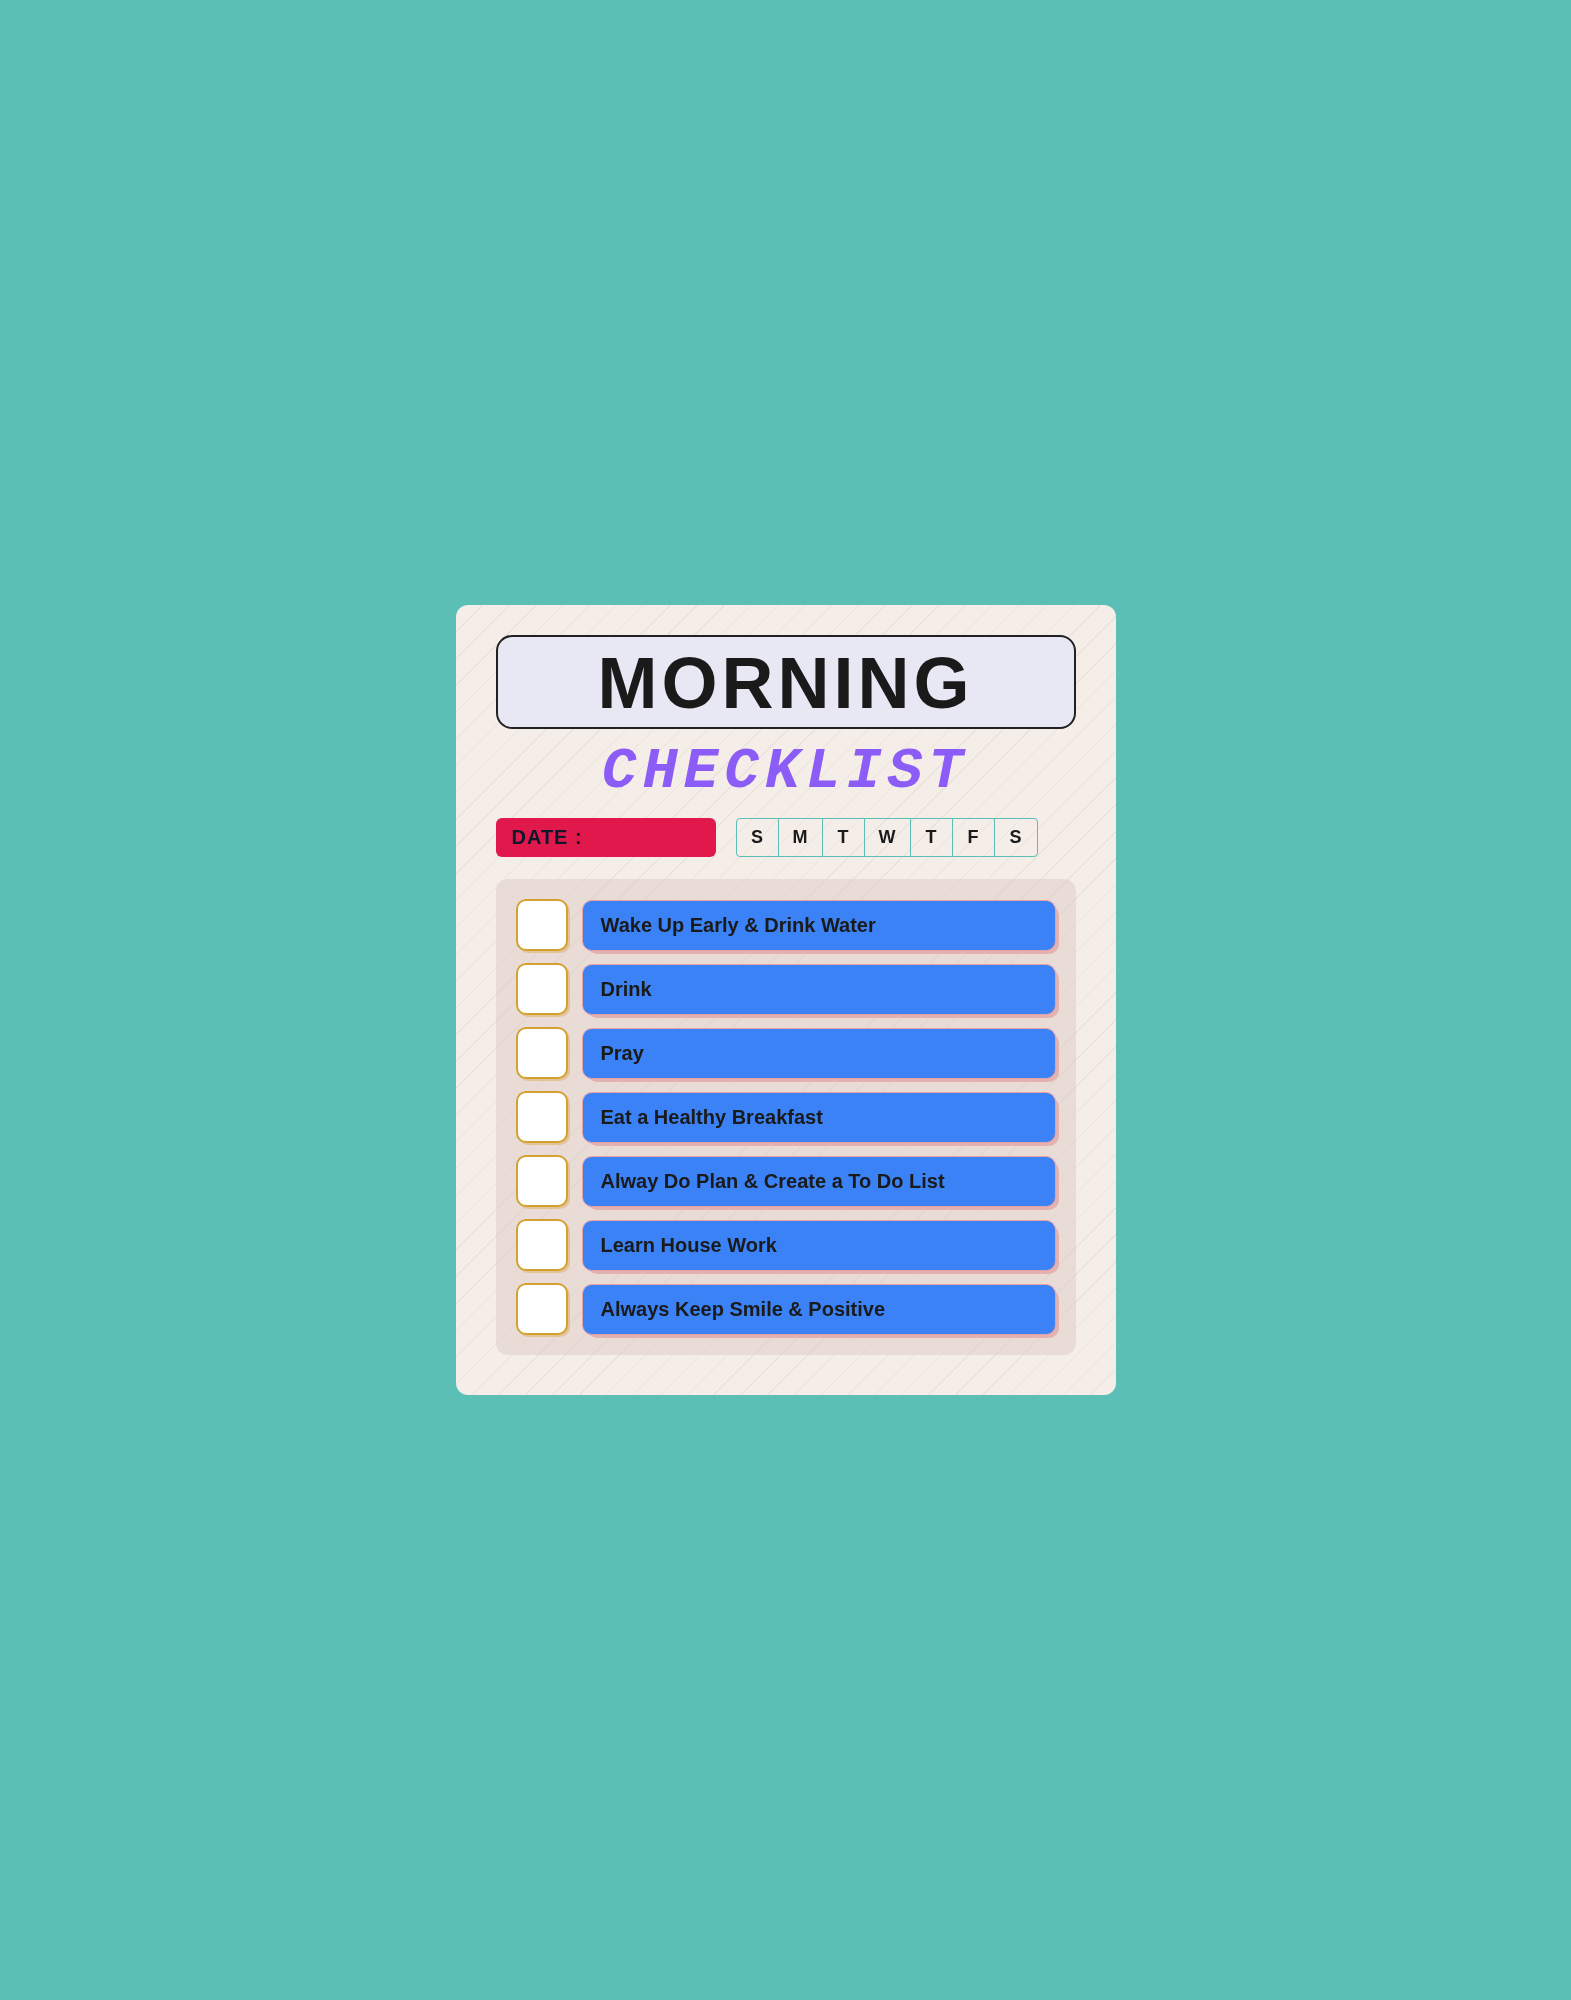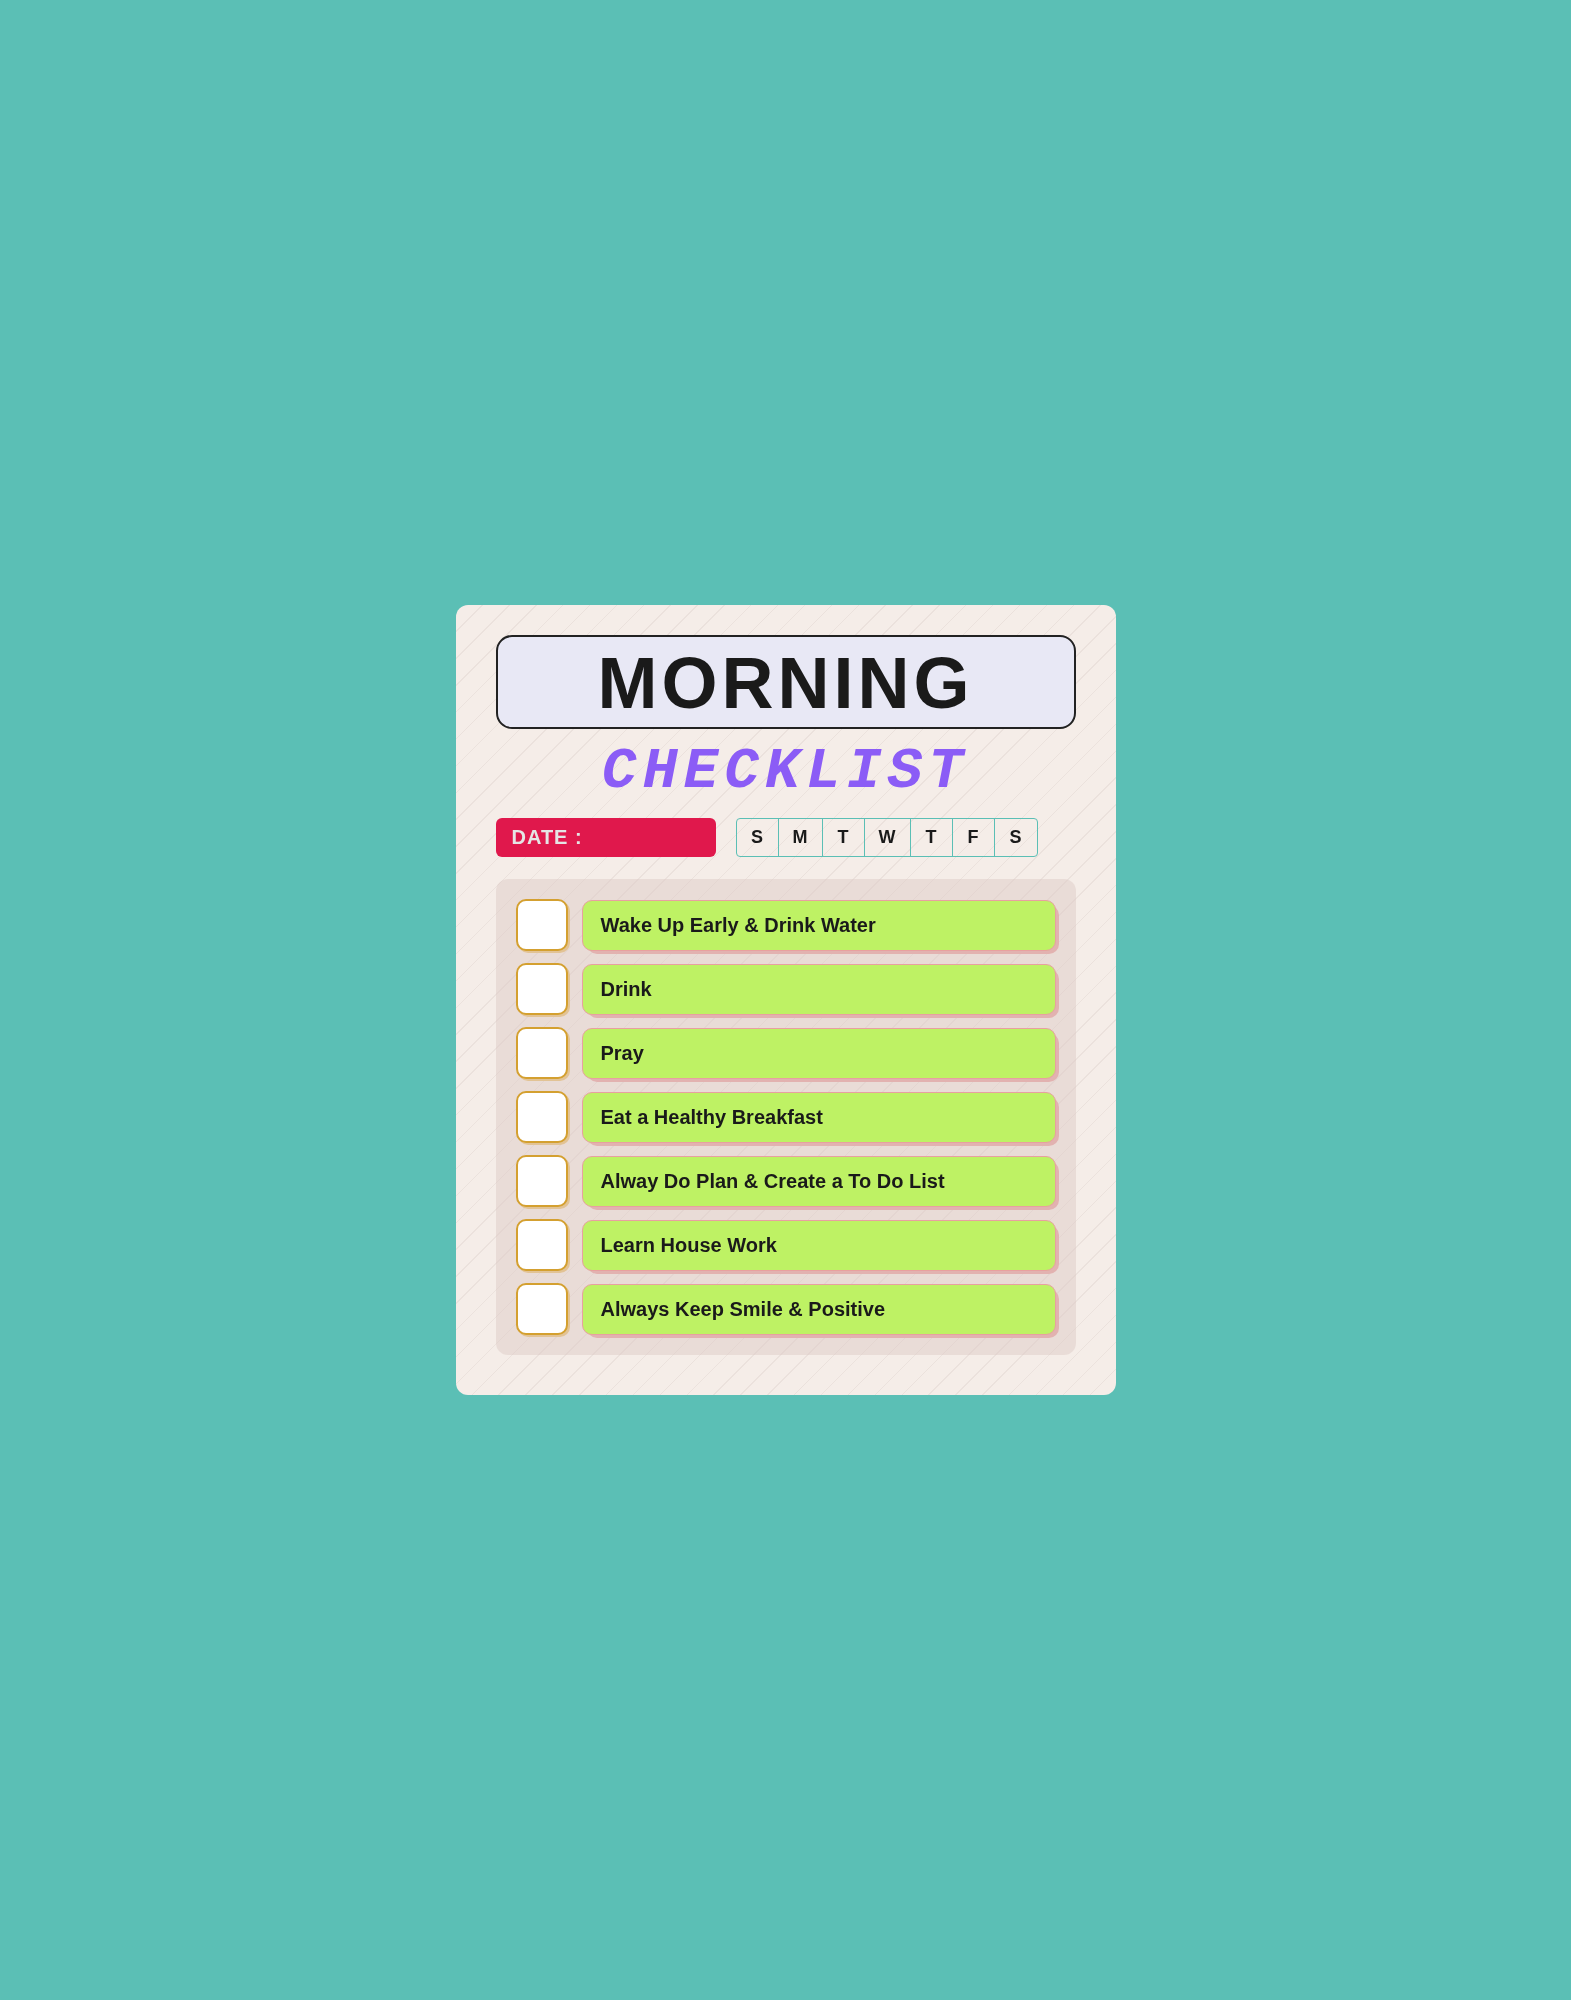--- a/index.html
+++ b/index.html
@@ -81,21 +81,21 @@
     
     .date-row {
       display: flex;
       align-items: center;
       gap: 20px;
       margin-bottom: 22px;
     }
 
     .date-label {
       background-color: #e0184c;
-      color: #e5e5e5;
+      color: #0f172a;
       font-weight: 900;
       font-size: 20px;
       padding: 8px 40px 8px 16px;
       border-radius: 6px;
       min-width: 220px;
       letter-spacing: 1px;
     }
 
     .days-grid {
       display: flex;
@@ -152,21 +152,21 @@
       right: -4px;
       width: 52px;
       height: 52px;
       background: #e8c070;
       border-radius: 10px;
       z-index: -1;
     }
 
     .item-label-box {
       flex: 1;
-      background: #bef264;
+      background: #3b82f6;
       border-radius: 10px;
       border: 1.5px solid #e8a0a0;
       padding: 13px 18px;
       font-size: 20px;
       font-weight: 700;
       color: #1a1a1a;
       position: relative;
     }
 
     .item-label-box::after {

